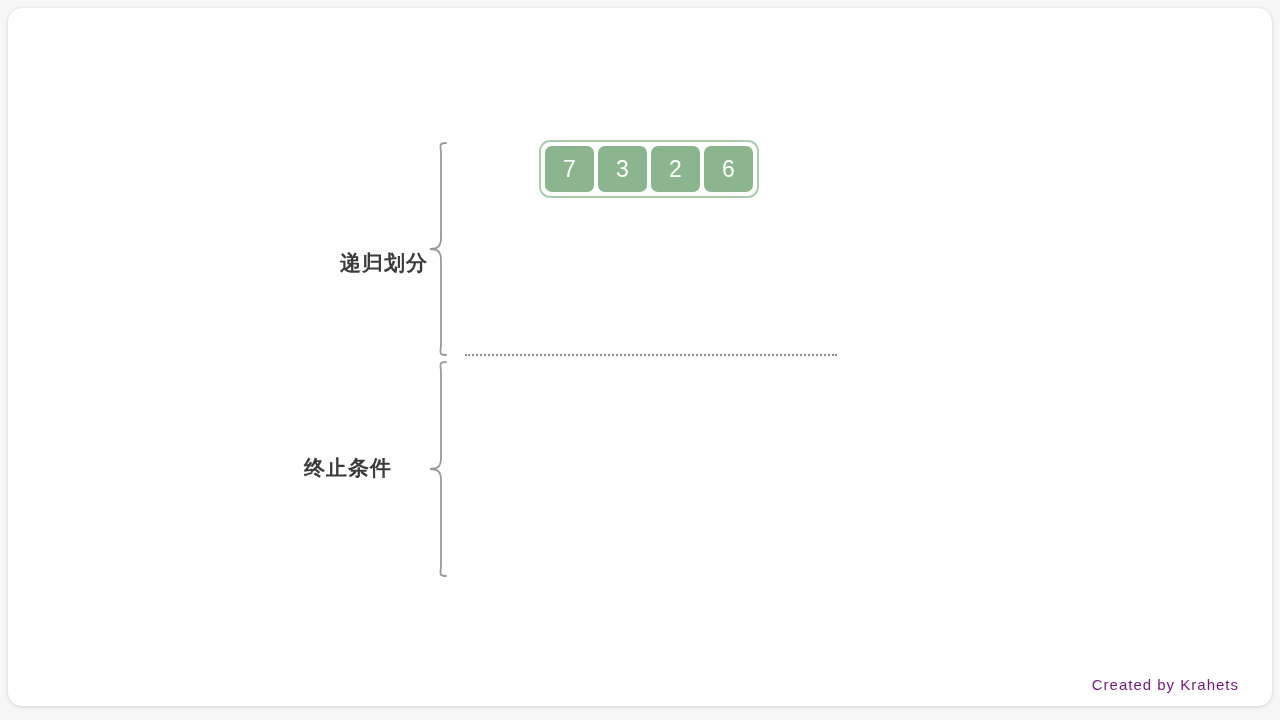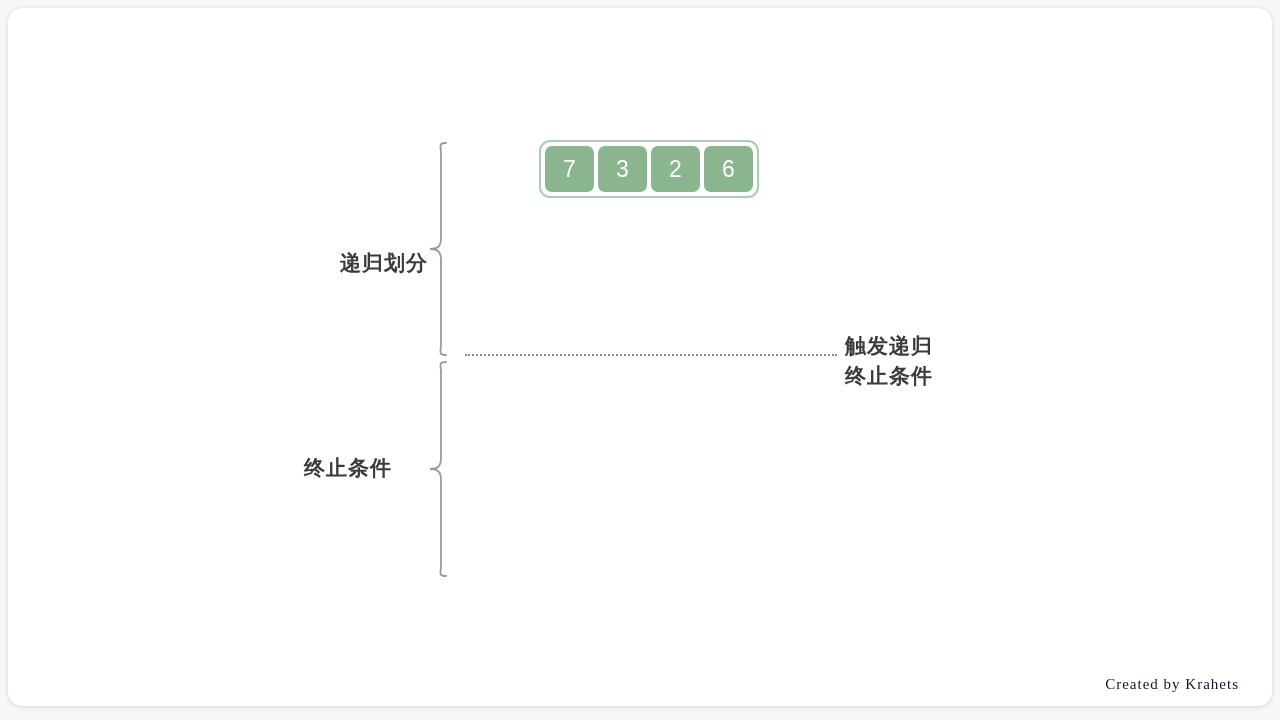--- a/index.html
+++ b/index.html
@@ -100,24 +100,24 @@
     font-size: 23px;
     font-weight: normal;
     line-height: 1;
   }
 
   
   #watermark {
     position: absolute;
     right: 41px;
     bottom: 27px;
-    font-family: Liberation Serif, serif;
+    font-family: Liberation Sans, sans-serif;
     font-size: 15px;
     letter-spacing: 1px;
-    color: #0f172a;
+    color: #701a75;
     white-space: nowrap;
     margin-left: 12px;
   }
 </style>
 </head>
 <body>
 
 <div id="canvas">
   <div id="card"></div>
 
@@ -132,24 +132,20 @@
   </div>
 
   <div class="brace" id="brace-merge">
     <svg width="24" height="220" viewBox="0 0 24 220" fill="none" aria-hidden="true">
       <path d="M20 3 C12 3 15 6 15 14 L15 99 C15 107 12 110 4 110 C12 110 15 113 15 121 L15 206 C15 214 12 217 20 217" stroke="#9a9a9a" stroke-width="1.8" stroke-linecap="round" fill="none"></path>
     </svg>
   </div>
 
   <div id="recursion-boundary"></div>
 
-  <div id="boundary-note">
-    <div>触发递归</div>
-    <div>终止条件</div>
-  </div>
 
   <div id="array-widget">
     <div class="array-cell">7</div>
     <div class="array-cell">3</div>
     <div class="array-cell">2</div>
     <div class="array-cell">6</div>
   </div>
 
   <div id="watermark">Created by Krahets</div>
 </div>

